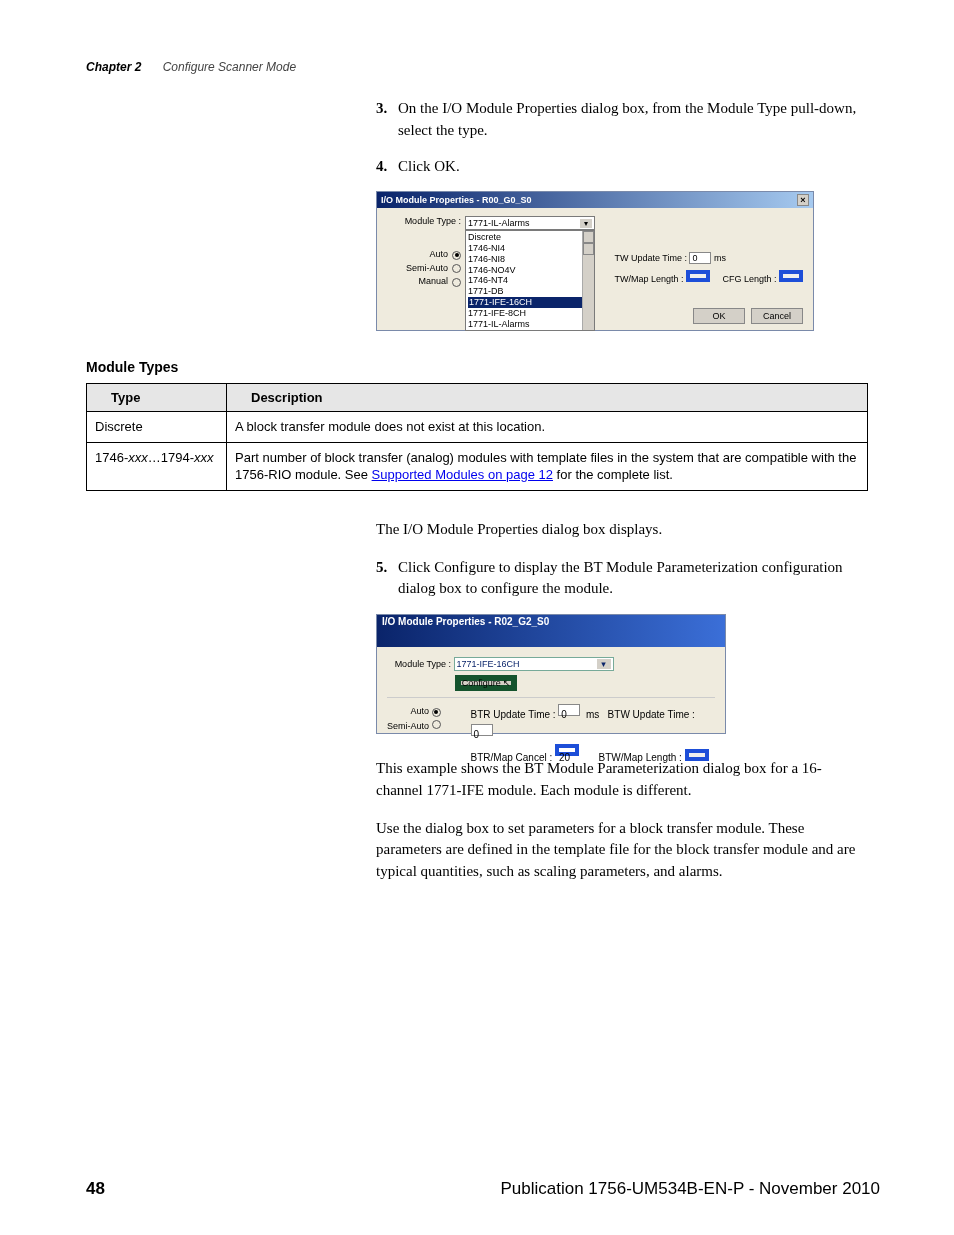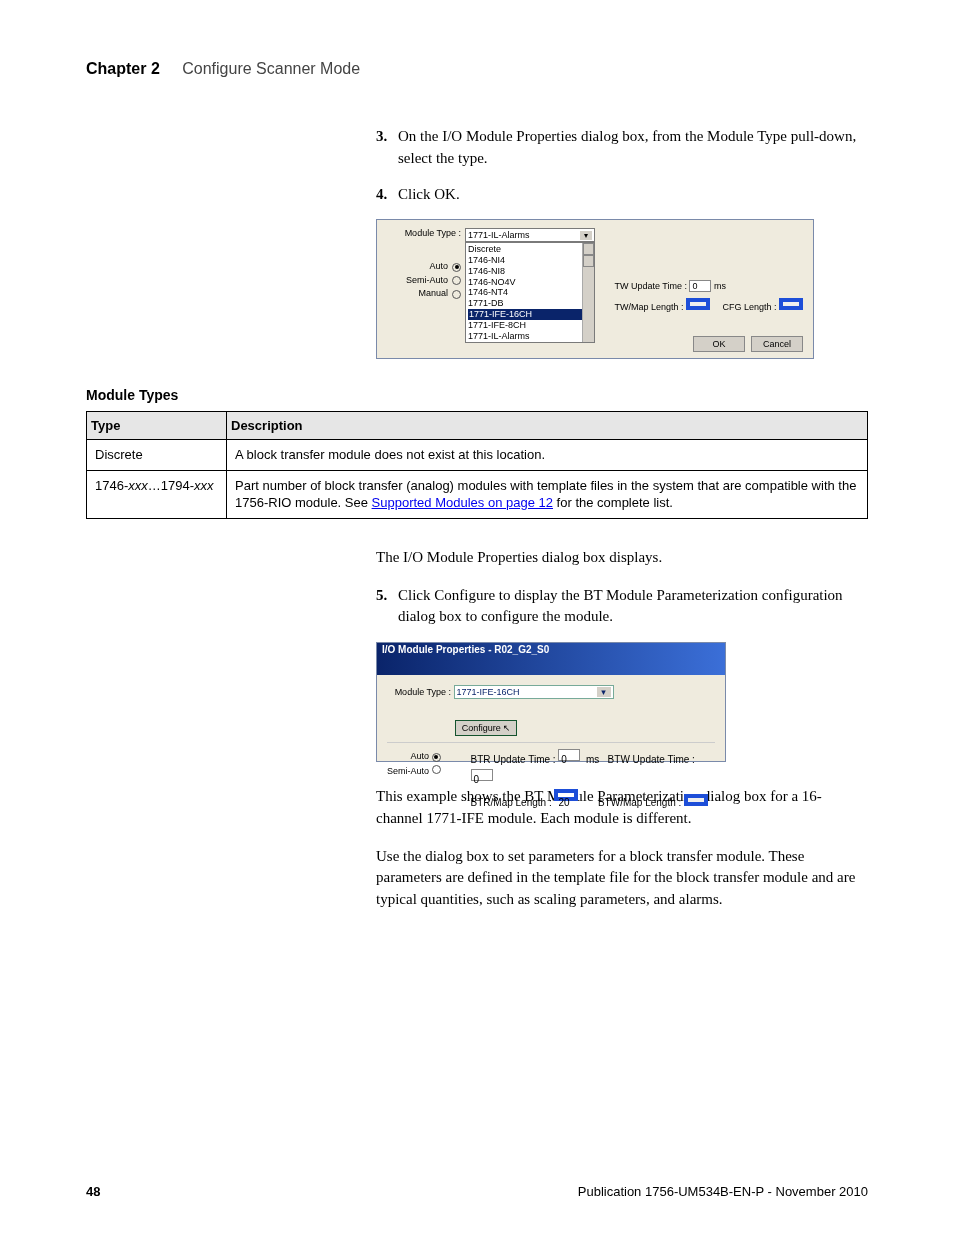--- a/index.html
+++ b/index.html
@@ -7,22 +7,23 @@
     width: 954px;
     height: 1235px;
     background: #fff;
     font-family: Georgia, 'Times New Roman', serif;
     color: #000;
     position: relative;
     padding: 60px 86px 40px 86px;
   }
   .header-line {
     font-family: Arial, Helvetica, sans-serif;
-    font-size: 16px;
-    margin-bottom: 48px;
+    font-size: 12px;
+    margin-bottom: 24px;
+    font-style: italic;
   }
   .header-line .bold { font-weight: bold; }
   .header-line .light { color: #444; margin-left: 18px; }
   .content-indent { margin-left: 290px; }
   ol.steps { list-style: none; }
   ol.steps li { font-size: 15px; line-height: 1.45; margin-bottom: 14px; position: relative; padding-left: 22px; }
   ol.steps li .num { position: absolute; left: 0; font-weight: bold; }
   .screenshot-fake-1 {
     margin-left: 290px;
     width: 438px;
@@ -84,21 +85,21 @@
     width: 100%;
     border-collapse: collapse;
     font-family: Arial, Helvetica, sans-serif;
     font-size: 13px;
     margin-bottom: 28px;
   }
   table.module-types th {
     background: #e6e6e6;
     text-align: left;
     font-weight: bold;
-    padding: 6px 4px;
+    padding: 6px 24px;
     border: 1px solid #000;
   }
   table.module-types td {
     padding: 6px 8px;
     border: 1px solid #000;
     vertical-align: top;
     line-height: 1.35;
   }
   table.module-types td.typecol { width: 140px; }
   .italic { font-style: italic; }
@@ -118,34 +119,34 @@
     position: relative;
   }
   .titlebar2 {
     height: 32px;
     background: linear-gradient(to right, #0a246a, #3b6fd8);
     color: #fff; font-weight: bold; font-size: 10px; padding: 1px 5px;
   }
   .dlg2-body { padding: 10px; font-size: 9px; }
   .combo2 { background:#fff; border:1px solid #7a9; width:160px; height:14px; display:inline-flex; justify-content:space-between; align-items:center; padding:0 2px; color:#0a246a; }
   .combo2 .arrow { width:14px; background:#d4d0c8; text-align:center; }
-  .cfgbtn { background:#d4d0c8; border:1px solid #14532d; width:62px; height:16px; font-size:9px; display:inline-flex; align-items:center; justify-content:center; margin-top:21px; margin-left:68px; }
+  .cfgbtn { background:#d4d0c8; border:6px solid #14532d; width:62px; height:16px; font-size:9px; display:inline-flex; align-items:center; justify-content:center; margin-top:4px; margin-left:68px; }
   .dlg2-lower { border-top:1px solid #ccc; margin-top:6px; padding-top:6px; display:flex; gap:30px; }
   .dlg2-radios { text-align:right; font-size:9px; line-height:1.6; }
   .dlg2-fields { font-size:10px; line-height:1.9; flex:1; }
 
   .footer {
     position: absolute;
     bottom: 36px;
     left: 86px;
-    right: 86px;
+    right: 74px;
     display: flex;
     justify-content: space-between;
     font-family: Arial, Helvetica, sans-serif;
-    font-size: 13px;
+    font-size: 17px;
   }
   .footer .pagenum { font-weight: bold; }
 </style>
 </head>
 <body>
 
 <div class="header-line">
   <span class="bold">Chapter 2</span>
   <span class="light">Configure Scanner Mode</span>
 </div>
@@ -157,20 +158,24 @@
       <span>On the I/O Module Properties dialog box, from the Module Type pull-down, select the type.</span>
     </li>
     <li>
       <span class="num">4.</span>
       <span>Click OK.</span>
     </li>
   </ol>
 </div>
 
 <div class="screenshot-fake-1">
+  <div class="titlebar1">
+    <span>I/O Module Properties - R00_G0_S0</span>
+    <span class="closebtn">×</span>
+  </div>
   <div class="dlg1-body">
     <div class="dlg1-row">
       <div style="width:74px; text-align:right;">
         <div>Module Type :</div>
         <div class="radios" style="margin-top:22px;">
           <div class="r">
               <span>Auto</span>
               <span class="radio sel"></span>
             </div>
           <div class="r">
@@ -276,21 +281,21 @@
       </div>
       <div class="dlg2-fields">
         <div>
           <span>BTR Update Time :</span>
           <span class="numfield">0</span>
           &nbsp;<span>ms</span>&nbsp;&nbsp;
           <span>BTW Update Time :</span>
           <span class="numfield">0</span>
         </div>
         <div>
-          <span>BTR/Map Length :</span>
+          <span>BTR/Map Cancel :</span>
           <span class="smallcombo" style="background:#fff;"> <span>20</span></span>
           &nbsp;&nbsp;&nbsp;&nbsp;&nbsp;
           <span>BTW/Map Length :</span>
           <span class="smallcombo"></span>
         </div>
       </div>
     </div>
   </div>
 </div>
 

